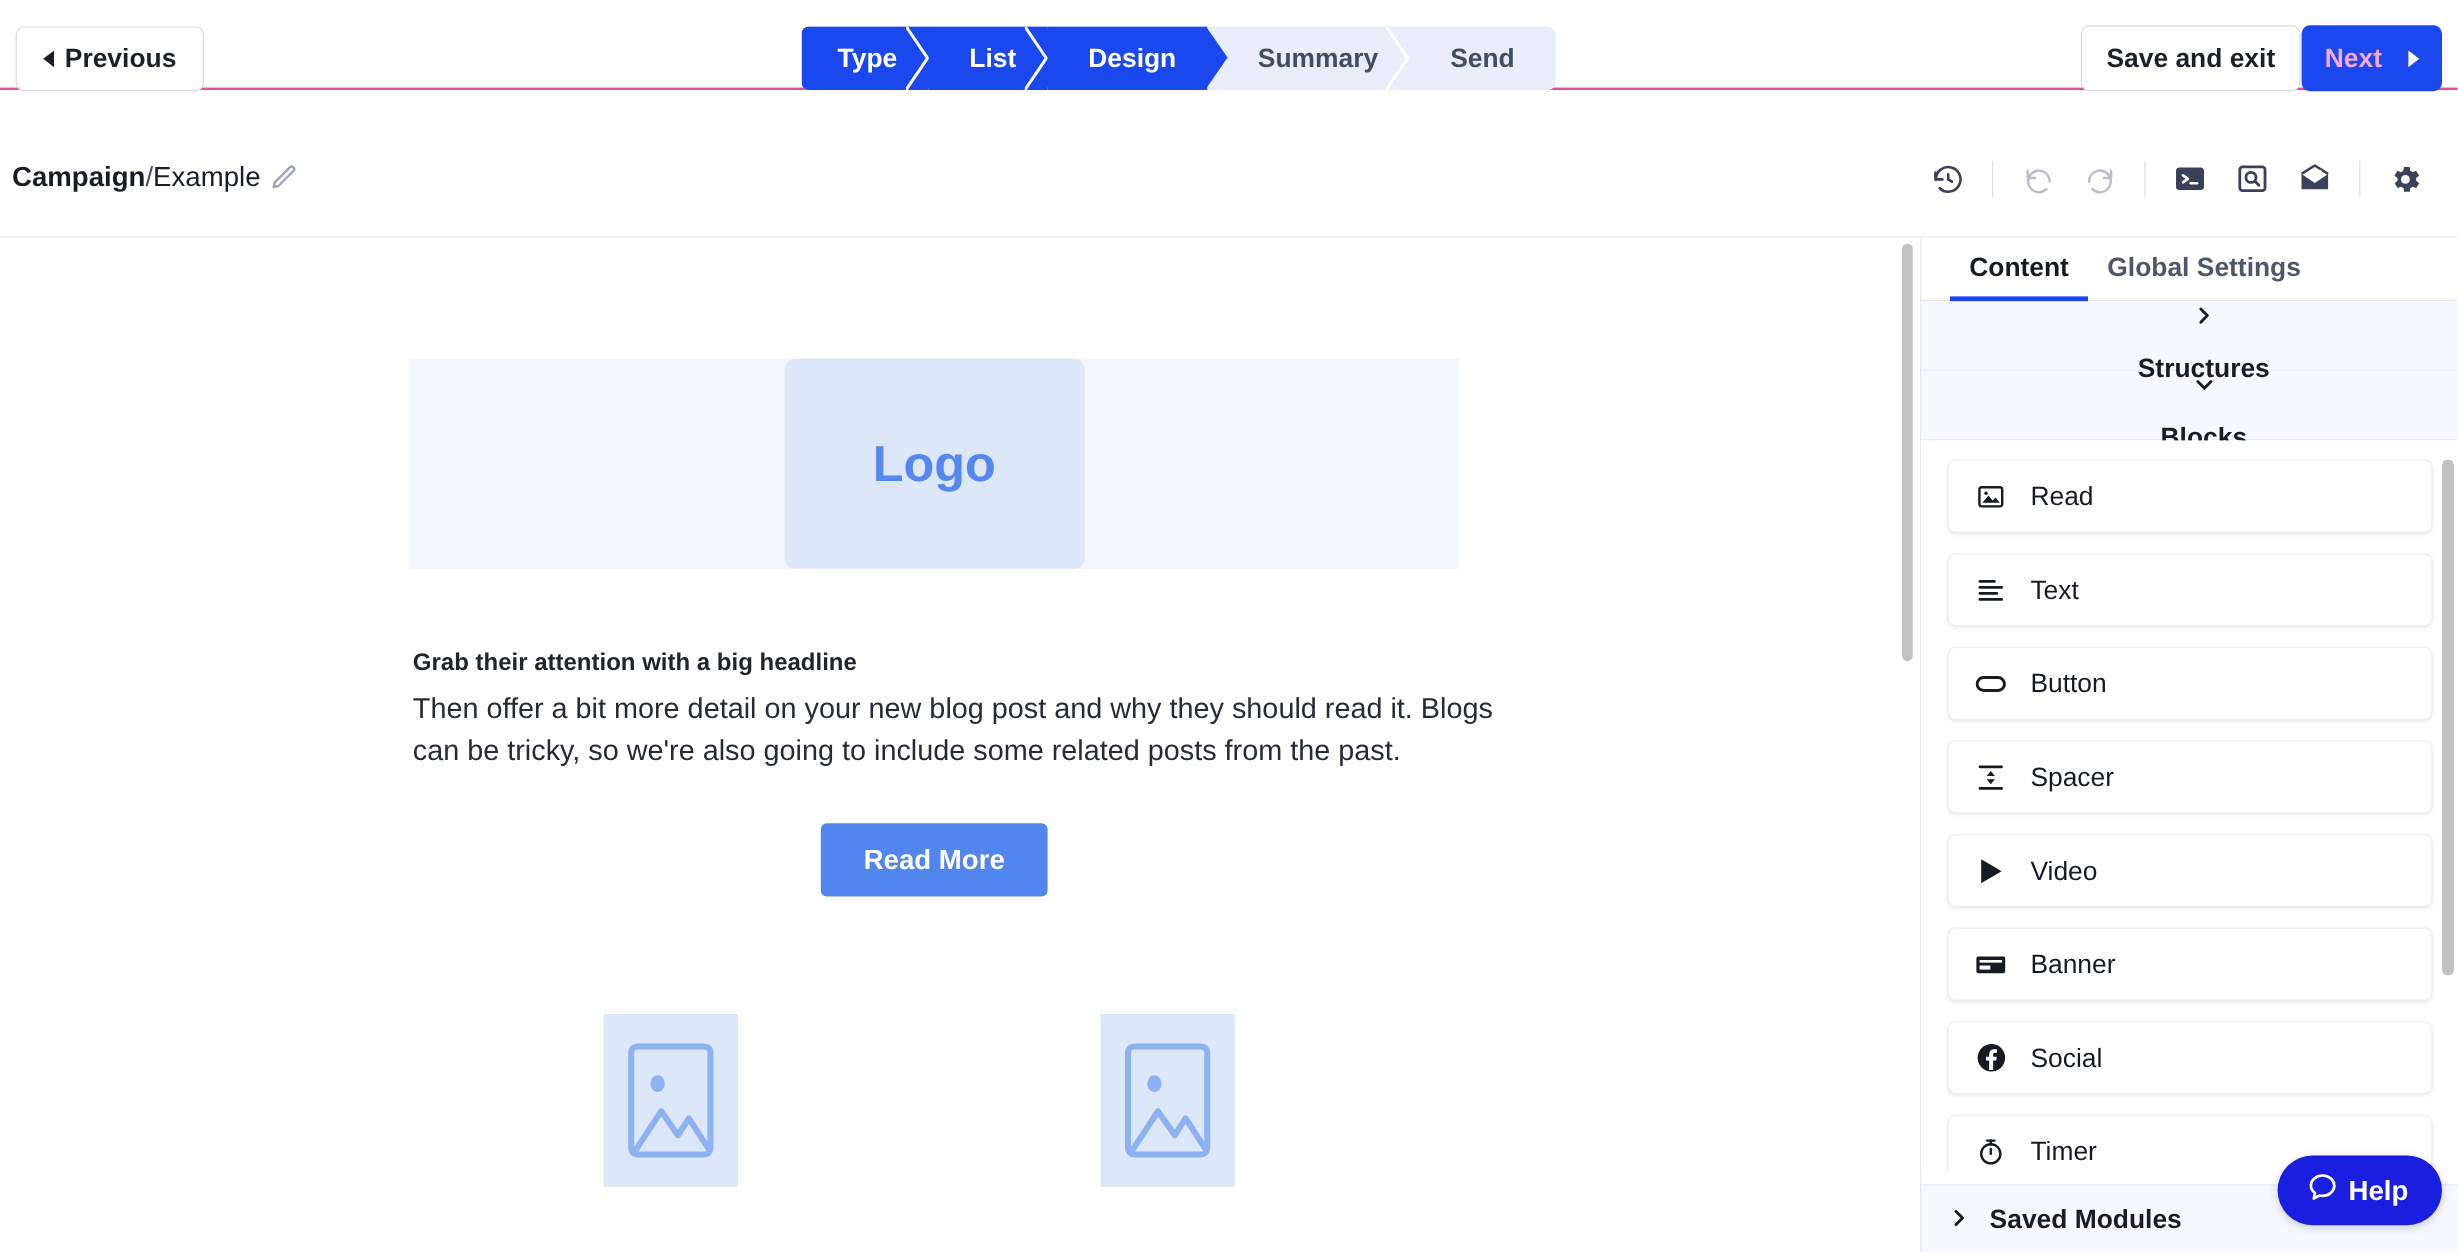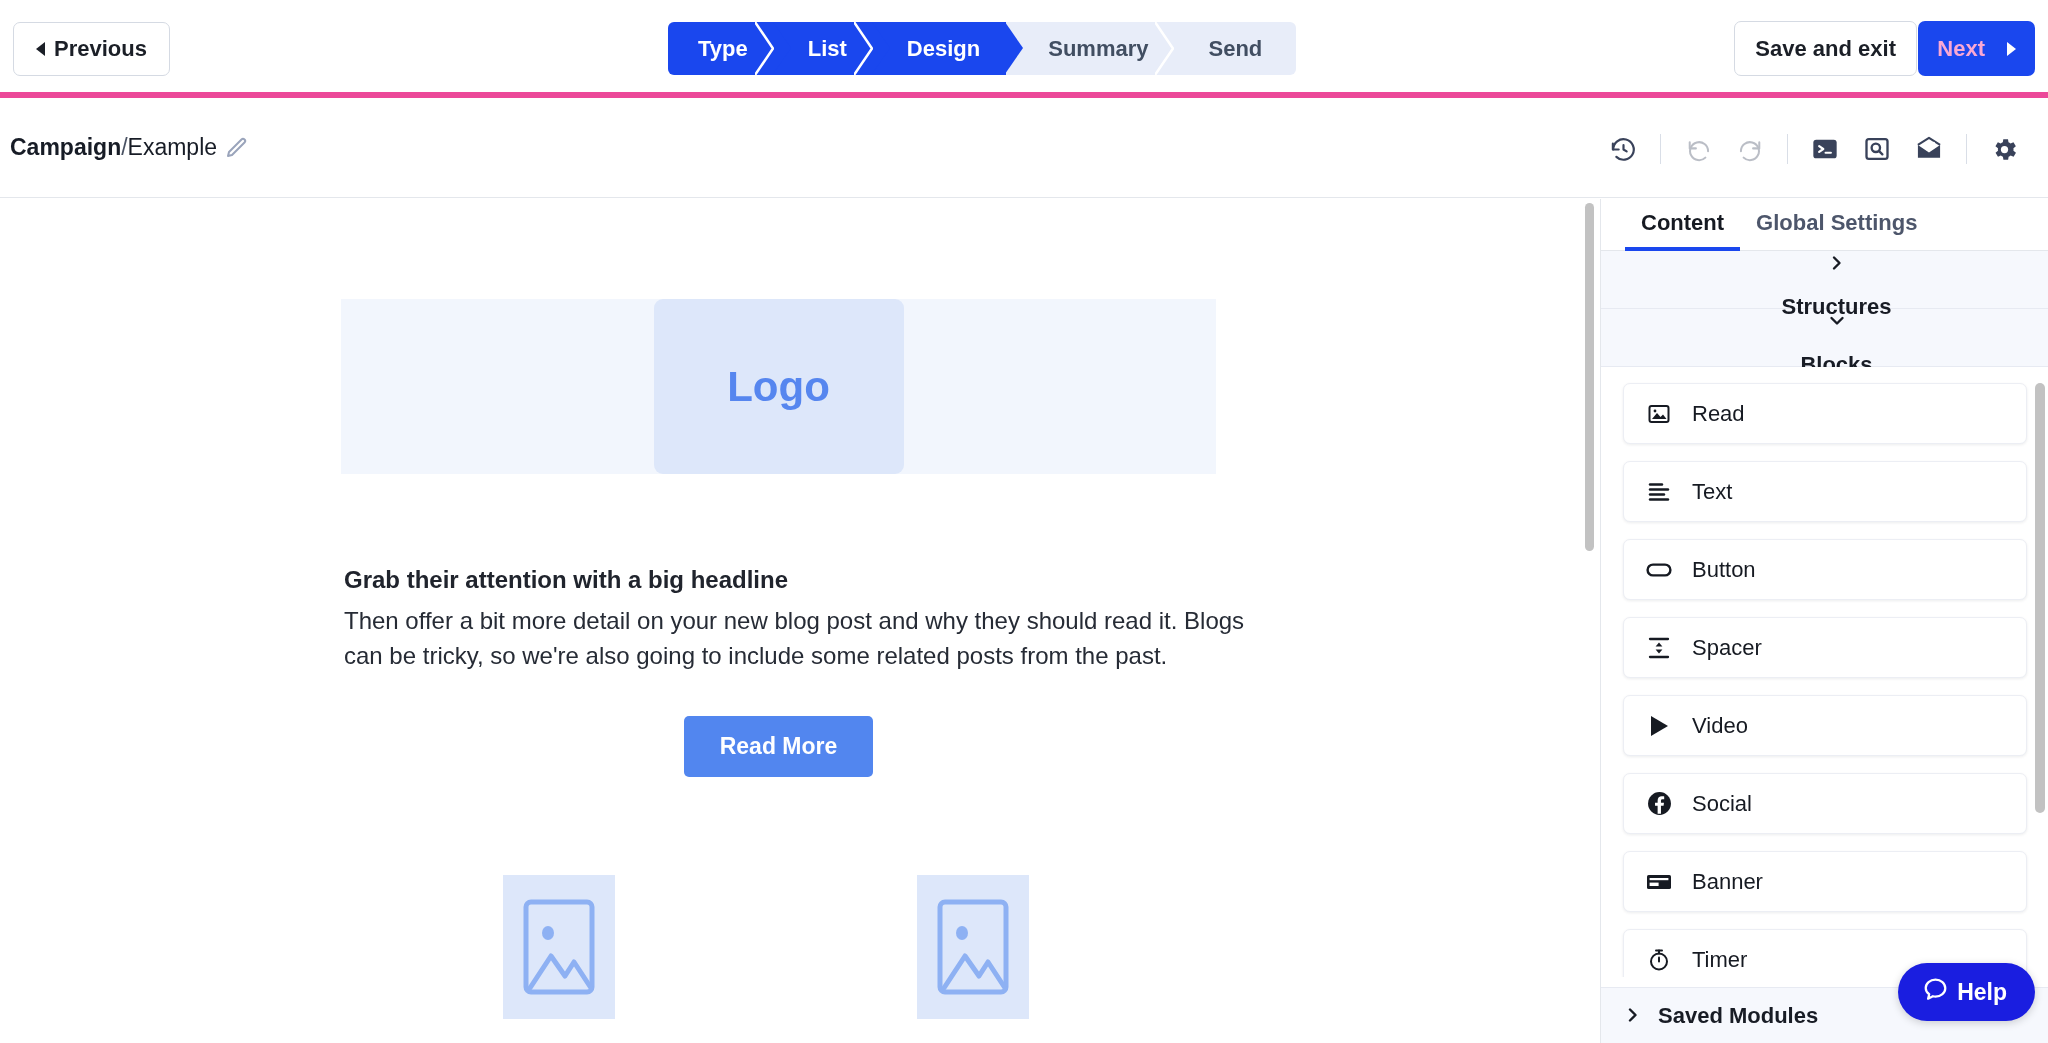--- a/index.html
+++ b/index.html
@@ -5,23 +5,23 @@
   * { box-sizing: border-box; margin: 0; padding: 0; }
   html, body {
     width: 2048px; height: 1043px;
     font-family: "Liberation Sans", sans-serif;
     background: #ffffff;
     overflow: hidden;
   }
 
   
   .topbar {
-    position: absolute; top: 0; left: 0; width: 2048px; height: 98px;
+    position: absolute; top: 0; left: 0; width: 2048px; height: 75px;
     background: #ffffff;
-    border-bottom: 6px solid #ec4899;
+    border-bottom: 2px solid #ec4899;
     display: flex; align-items: center;
   }
   .btn-prev {
     position: absolute; left: 13px; top: 22px;
     height: 54px; padding: 0 22px;
     border: 1px solid #d5dae3; border-radius: 7px;
     background: #fff; color: #1b1f27;
     font-size: 22px; font-weight: 700;
     display: flex; align-items: center; gap: 9px;
     cursor: pointer;
@@ -134,22 +134,22 @@
     margin-top: 100px;
   }
   .logo-box {
     width: 250px; height: 175px; background: #dde7fa;
     border-radius: 9px;
     display: flex; align-items: center; justify-content: center;
     color: #5686ef; font-size: 42px; font-weight: 700;
   }
   .email-body { padding: 0 0 0 0; }
   .headline {
-    margin-top: 92px; padding-left: 3px;
-    font-size: 24px; font-weight: 700; color: #20242d;
+    margin-top: 67px; padding-left: 3px;
+    font-size: 20px; font-weight: 700; color: #20242d;
   }
   .para {
     margin-top: 9px; padding-left: 3px;
     font-size: 24px; line-height: 35px; color: #262b35;
     width: 910px;
   }
   .readmore-wrap { display: flex; justify-content: center; margin-top: 43px; }
   .readmore {
     background: #5286ef; color: #ffffff;
     font-size: 23px; font-weight: 700;
@@ -491,37 +491,37 @@
         <span class="bicon">
           <svg width="22" height="24" viewBox="0 0 22 24">
               <polygon points="3,2 20,12 3,22" fill="#161a22"></polygon>
             </svg>
         </span>
         <span>Video</span>
       </div>
 
       <div class="block-item">
         <span class="bicon">
-          <svg width="25" height="25" viewBox="0 0 24 24">
-              <circle cx="12" cy="12" r="11" fill="#161a22"></circle>
-              <path d="M13.4 21.8v-7.6h2.5l.4-3h-2.9V9.4c0-.9.25-1.5 1.5-1.5h1.6V5.2c-.3 0-1.25-.12-2.36-.12-2.33 0-3.93 1.43-3.93 4.05v2.05H7.7v3h2.5v7.6z" fill="#ffffff"></path>
-            </svg>
-        </span>
-        <span>Social</span>
-      </div>
-
-      <div class="block-item">
-        <span class="bicon">
           <svg width="26" height="18" viewBox="0 0 26 18">
               <rect x="1" y="2" width="24" height="14" rx="1.6" fill="#161a22"></rect>
               <rect x="3.6" y="5" width="18.8" height="2.2" fill="#ffffff"></rect>
               <rect x="3.6" y="9.6" width="9" height="3.4" fill="#ffffff"></rect>
             </svg>
         </span>
         <span>Banner</span>
+      </div>
+
+      <div class="block-item">
+        <span class="bicon">
+          <svg width="25" height="25" viewBox="0 0 24 24">
+              <circle cx="12" cy="12" r="11" fill="#161a22"></circle>
+              <path d="M13.4 21.8v-7.6h2.5l.4-3h-2.9V9.4c0-.9.25-1.5 1.5-1.5h1.6V5.2c-.3 0-1.25-.12-2.36-.12-2.33 0-3.93 1.43-3.93 4.05v2.05H7.7v3h2.5v7.6z" fill="#ffffff"></path>
+            </svg>
+        </span>
+        <span>Social</span>
       </div>
 
       <div class="block-item">
         <span class="bicon">
           <svg width="24" height="24" viewBox="0 0 24 24" fill="none" stroke="#161a22" stroke-width="2" stroke-linecap="round">
               <circle cx="12" cy="13.5" r="8"></circle>
               <line x1="12" y1="9.5" x2="12" y2="13.5"></line>
               <line x1="9" y1="2.5" x2="15" y2="2.5"></line>
               <line x1="12" y1="2.5" x2="12" y2="5.5"></line>
             </svg>

